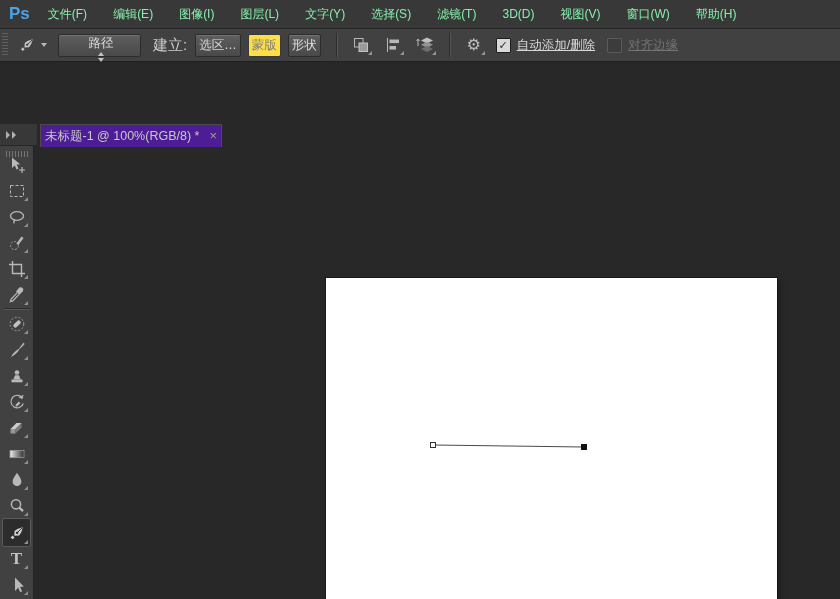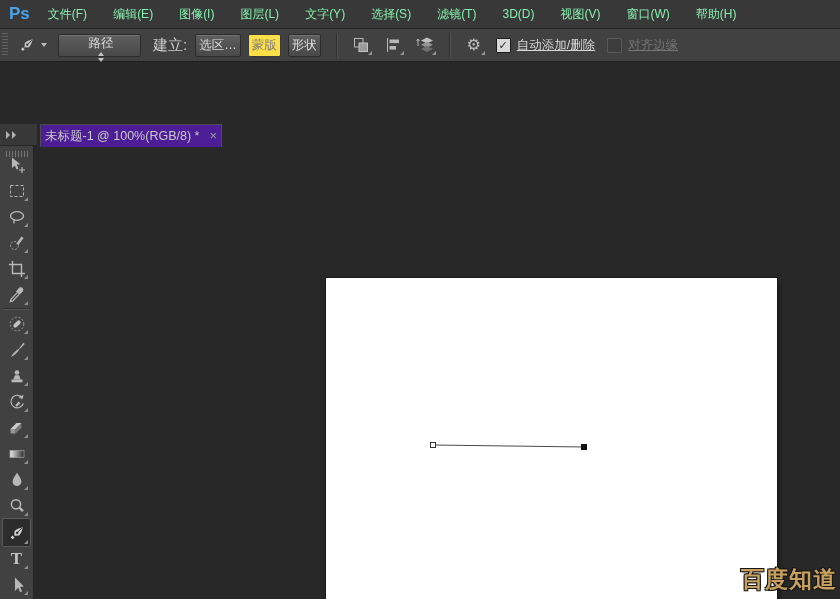--- a/index.html
+++ b/index.html
@@ -340,15 +340,14 @@
     </div>
 
     <div class="canvas">
       <svg width="451" height="338" viewBox="0 0 451 338">
         <line stroke="#4a4a4a" stroke-width="1" x1="107" y1="167" x2="258" y2="169"></line>
         <rect fill="#ffffff" stroke="#333333" stroke-width="1" x="104.5" y="164.5" width="5" height="5"></rect>
         <rect fill="#111111" x="255" y="166" width="6" height="6"></rect>
       </svg>
     </div>
 
-    <div class="watermark">百度知道</div>
   </div>
 </div>
 
 </body></html>

